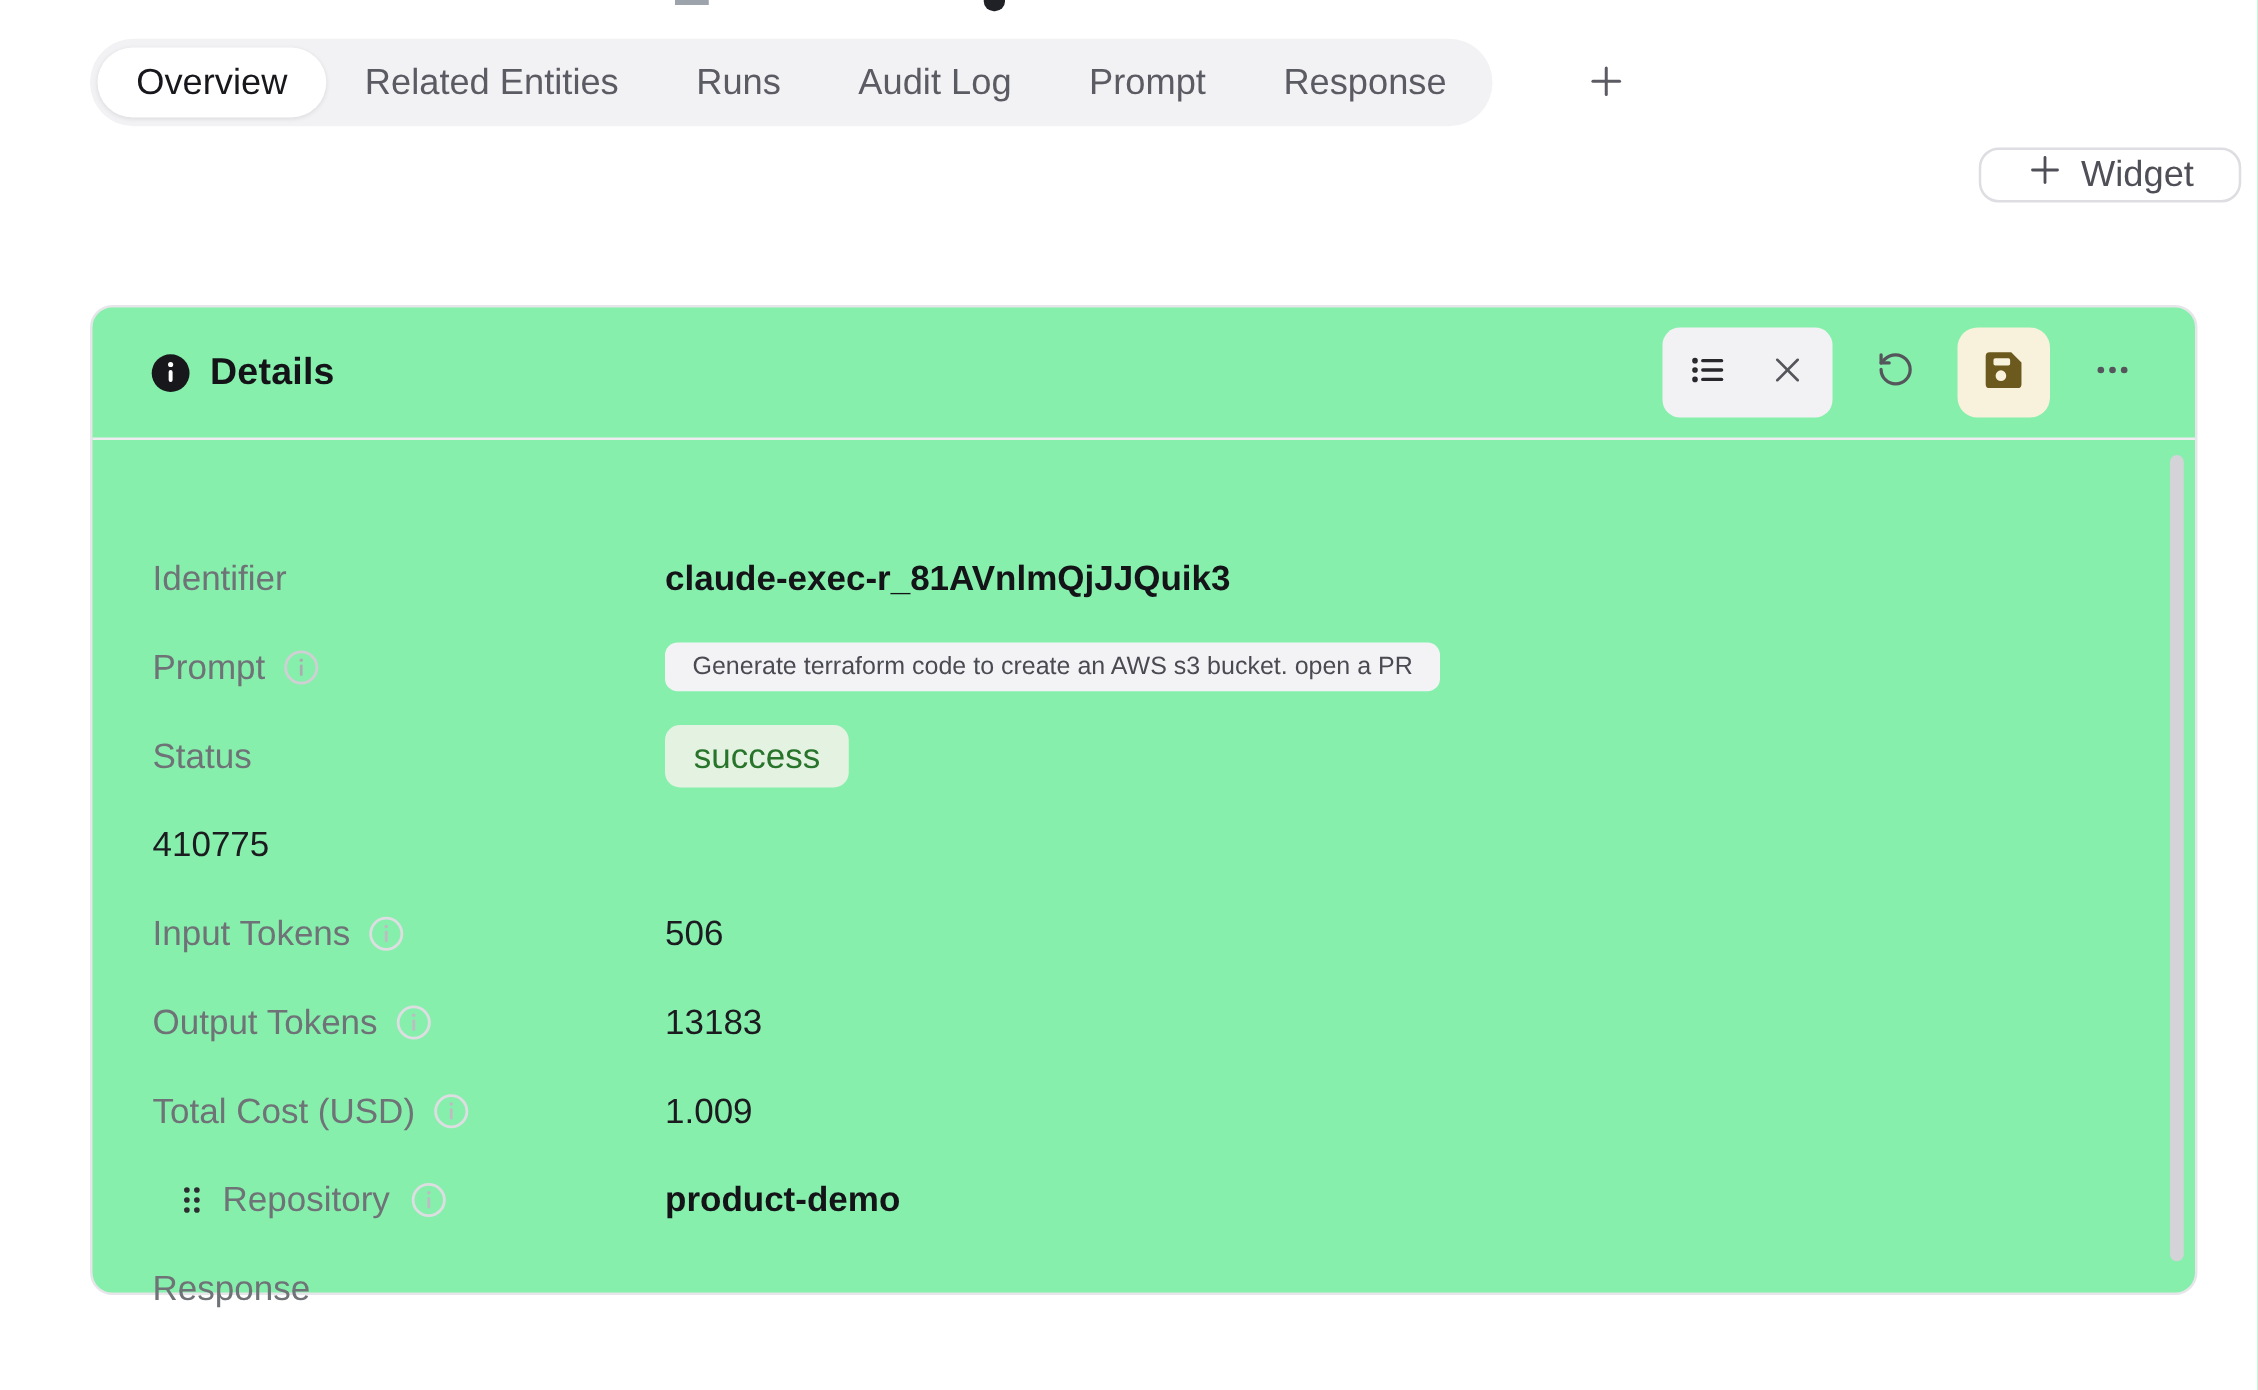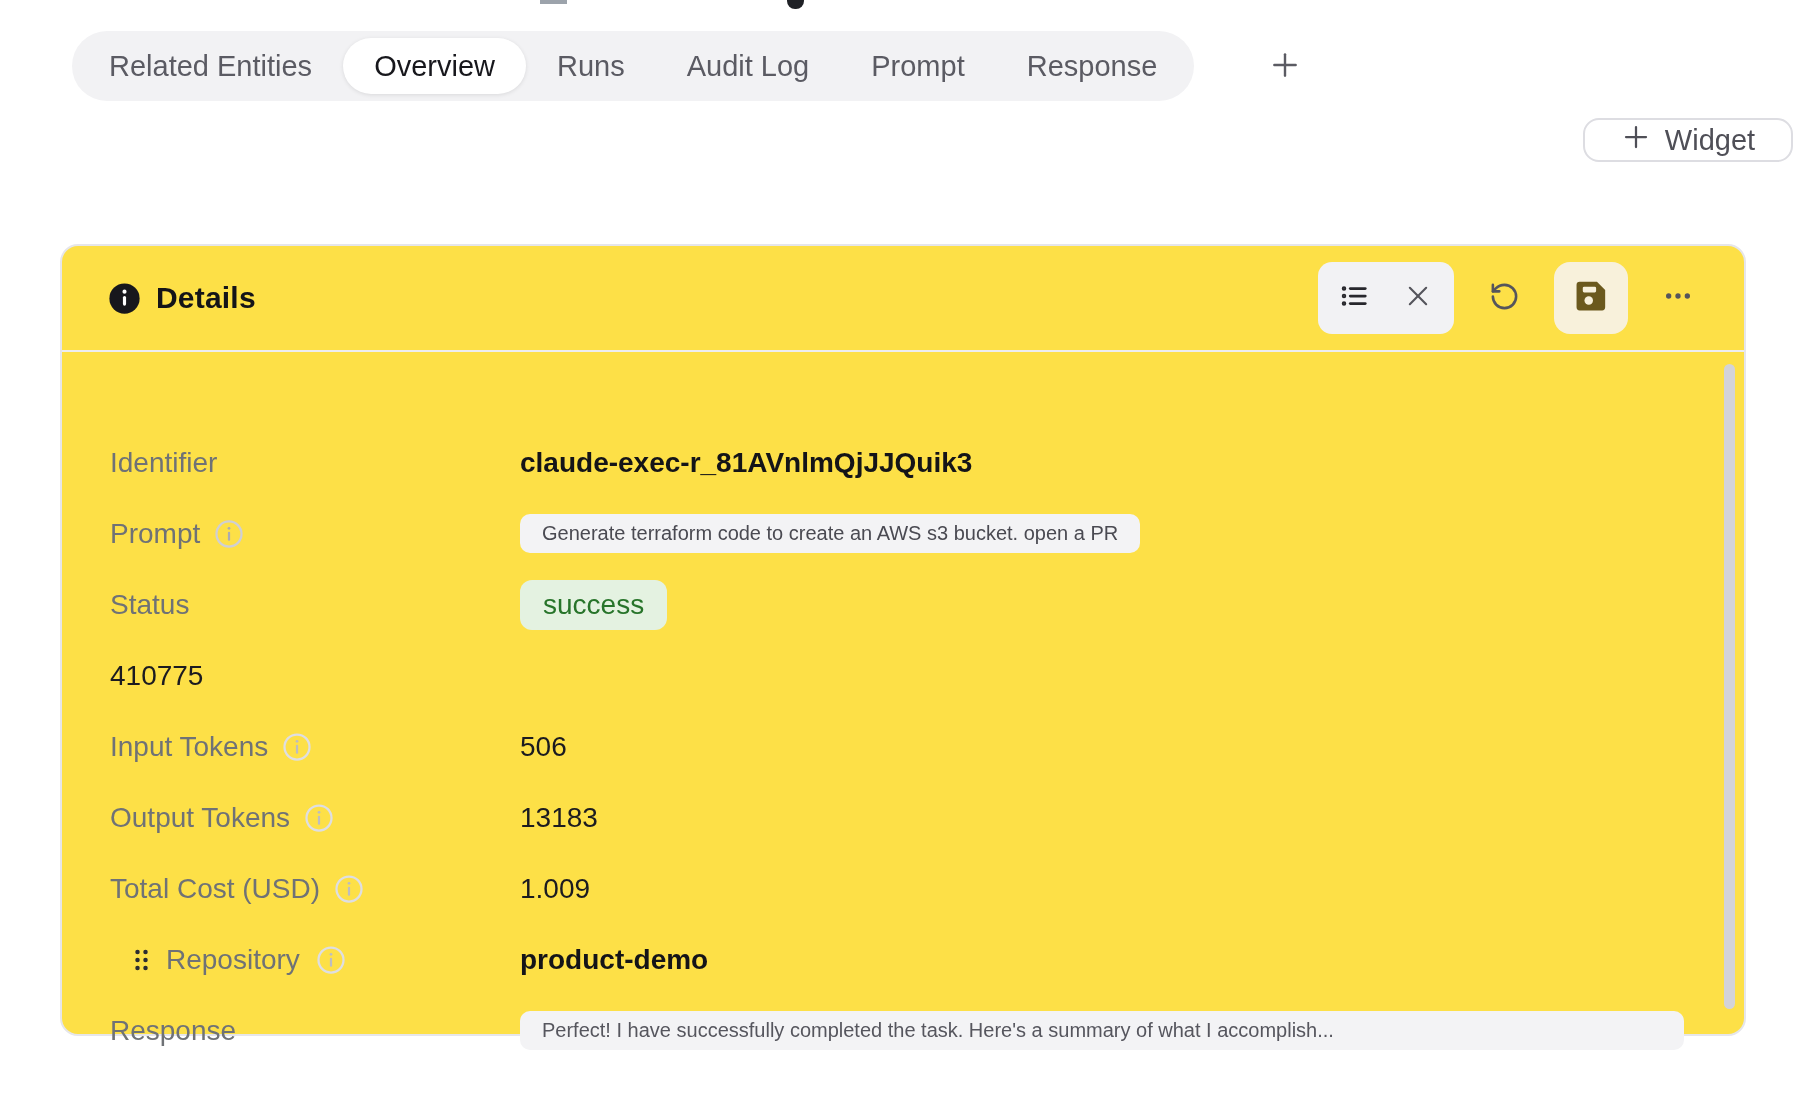--- a/index.html
+++ b/index.html
@@ -28,22 +28,22 @@
 
   
   .widget-btn{
     position:absolute;left:1583px;top:118px;width:210px;height:44px;box-sizing:border-box;
     border:2px solid #dddde2;border-radius:16px;background:#fff;display:flex;align-items:center;justify-content:center;gap:14px;
     font-size:29px;color:#4f4f57;cursor:pointer;
   }
 
   
   .card{
-    position:absolute;left:60px;top:244px;width:1686px;height:792px;box-sizing:border-box;
-    border:2px solid #e6e6ea;border-radius:18px;background:#fde047;
+    position:absolute;left:72px;top:244px;width:1686px;height:792px;box-sizing:border-box;
+    border:2px solid #e6e6ea;border-radius:18px;background:#86efac;
   }
   .card-header{
     height:104px;display:flex;align-items:center;padding:0 38px 0 46px;
     border-bottom:2px solid #ededf0;
   }
   .card-title-wrap{display:flex;align-items:center;gap:15px;}
   .card-title{font-size:30px;font-weight:600;color:#141418;letter-spacing:.2px;}
   .header-tools{margin-left:auto;display:flex;align-items:center;gap:22px;}
   .tool-pill{
     display:flex;align-items:center;gap:8px;background:#f2f2f4;border-radius:14px;height:72px;padding:0 8px;
@@ -81,22 +81,22 @@
     position:absolute;right:9px;top:118px;width:11px;height:645px;background:#d3d3d8;border-radius:6px;
   }
 </style>
 </head>
 <body>
 
 <div class="frag-underscore"></div>
 <div class="frag-glyph"></div>
 
 <nav class="tabbar">
+  <div class="tab active">Overview</div>
   <div class="tab">Related Entities</div>
-  <div class="tab active">Overview</div>
   <div class="tab">Runs</div>
   <div class="tab">Audit Log</div>
   <div class="tab">Prompt</div>
   <div class="tab">Response</div>
 </nav>
 <div class="tab-add">
   <span>
     <svg width="32" height="32" viewBox="0 0 24 24" fill="none" stroke="#5b5b63" stroke-width="1.8" stroke-linecap="round">
         <line x1="12" y1="4" x2="12" y2="20"></line>
         <line x1="4" y1="12" x2="20" y2="12"></line>
@@ -277,19 +277,18 @@
           </span>
         </span>
       </div>
       <div class="val-bold">product-demo</div>
     </div>
 
     <div class="row">
       <div class="row-label">
           <span>Response</span>
         </div>
-      <div class="pill wide">Perfect! I have successfully completed the task. Here's a summary of what I accomplish...</div>
     </div>
 
   </div>
 
   <div class="scroll-thumb"></div>
 </section>
 
 </body></html>

